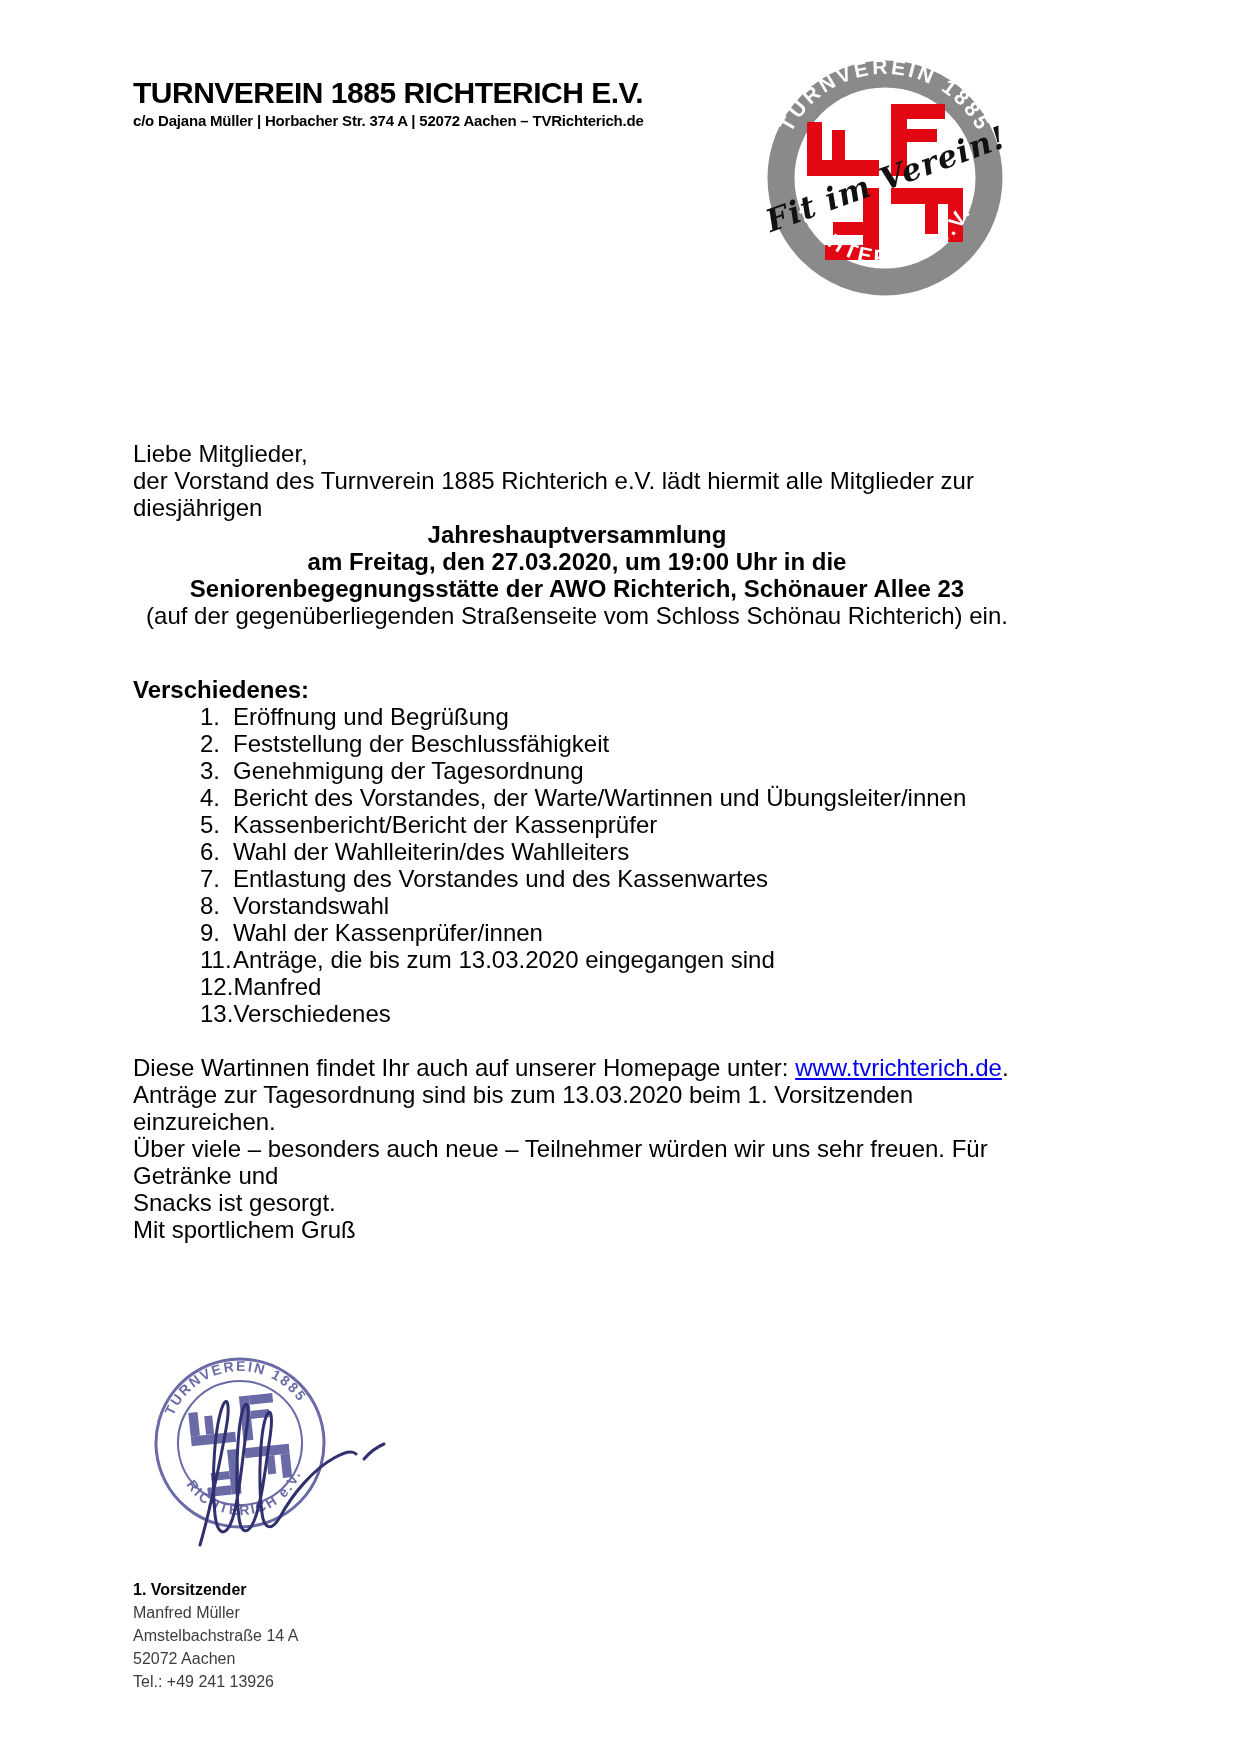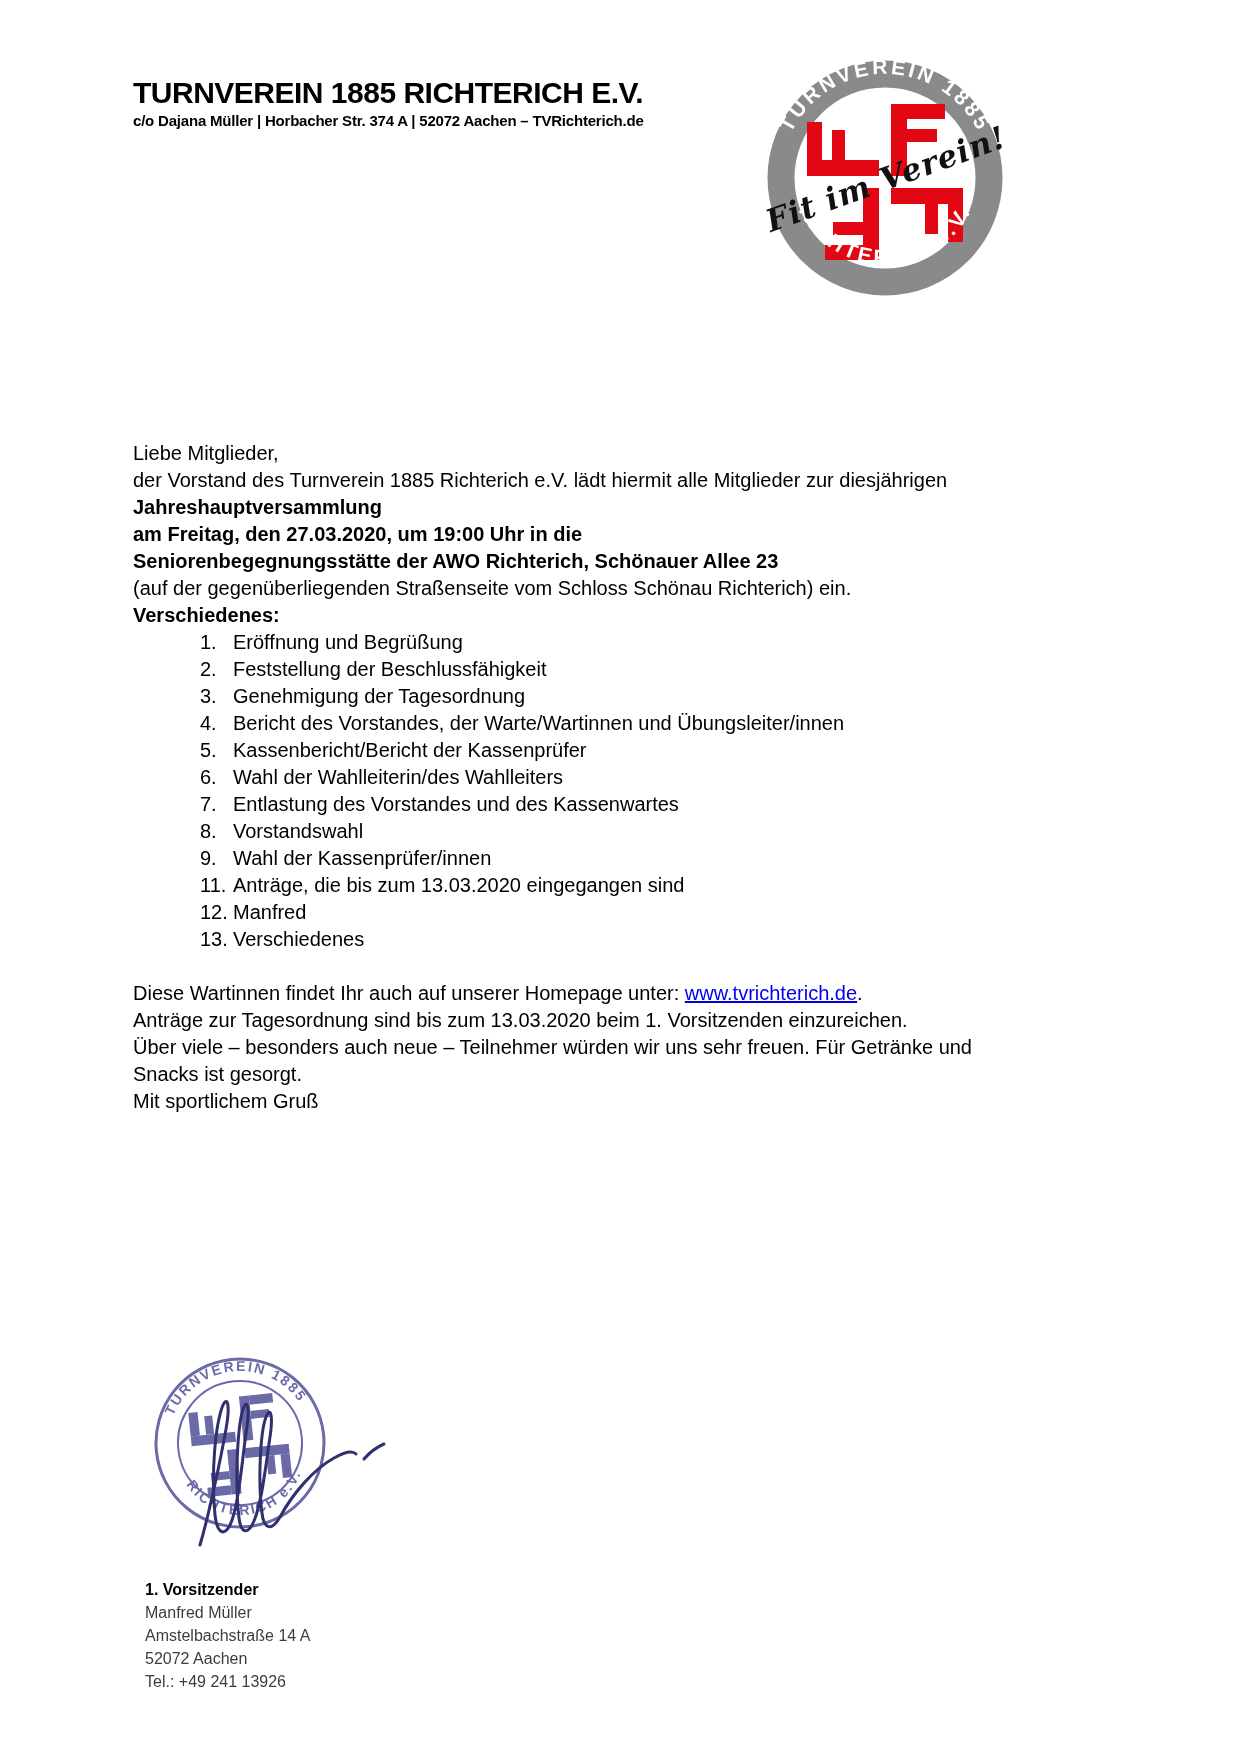--- a/index.html
+++ b/index.html
@@ -19,42 +19,42 @@
   .logo{position:absolute;left:763px;top:56px;width:244px;height:244px;}
   .logo svg{position:absolute;inset:0;}
   .logo .slogan{
     position:absolute;left:4px;top:148px;width:300px;
     font-family:"DejaVu Serif", serif;font-style:italic;font-weight:bold;
     font-size:31px;color:#111;transform:rotate(-20deg);transform-origin:left center;
     letter-spacing:1px;white-space:nowrap;
   }
 
   
-  .content{position:absolute;left:133px;top:440px;width:888px;font-size:20px;line-height:27px;}
+  .content{position:absolute;left:133px;top:440px;width:888px;font-size:24px;line-height:27px;}
   .content p{margin:0;}
   .salutation{margin-bottom:23px;}
   .intro{margin-bottom:28px;}
-  .event-block{text-align:left;}
+  .event-block{text-align:center;margin-bottom:47px;}
   .b{font-weight:bold;}
   .agenda-heading{font-weight:bold;margin-bottom:20px;}
   ol.agenda{list-style:none;margin:0 0 27px 0;padding:0 0 0 67px;}
   ol.agenda li{display:flex;}
   ol.agenda .num{flex:0 0 33px;}
   .homepage-line{margin-bottom:28px;}
   a.link{color:#0000ee;text-decoration:underline;cursor:pointer;}
   .deadline{margin-bottom:25px;}
   .closing{margin-bottom:27px;}
 
   
   .stamp{position:absolute;left:148px;top:1333px;width:250px;height:230px;}
 
   
   .footer{position:absolute;left:133px;top:1578px;font-size:16px;line-height:23px;}
   .footer .role{font-weight:bold;color:#000;}
-  .footer div{color:#3d3d3d;margin-left:12px;}
+  .footer div{color:#3d3d3d;}
 </style>
 </head>
 <body>
 
 <div class="page">
 
   <div class="header">
     <h1>TURNVEREIN 1885 RICHTERICH E.V.</h1>
     <div class="subtitle">c/o Dajana Müller | Horbacher Str. 374 A | 52072 Aachen – TVRichterich.de</div>
   </div>

